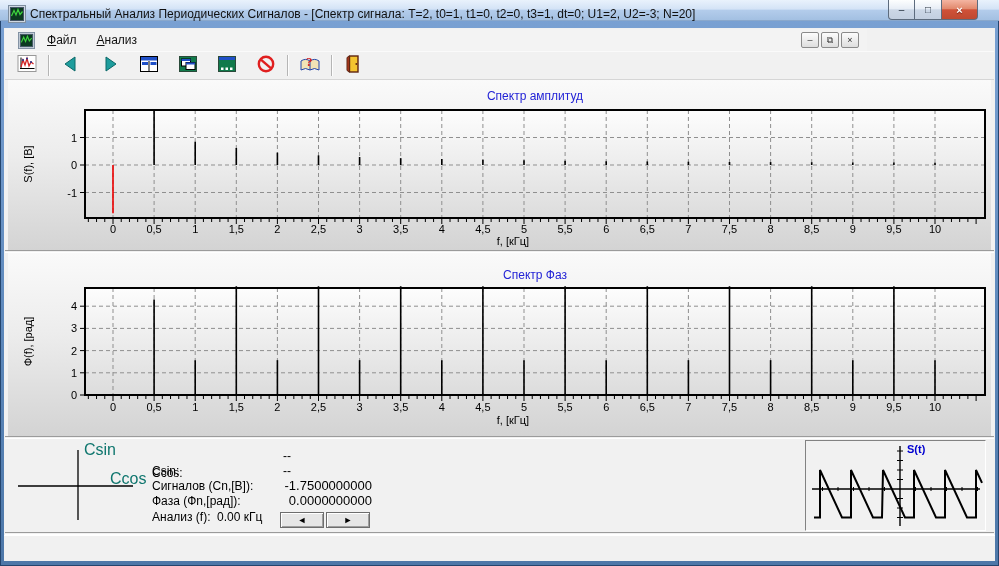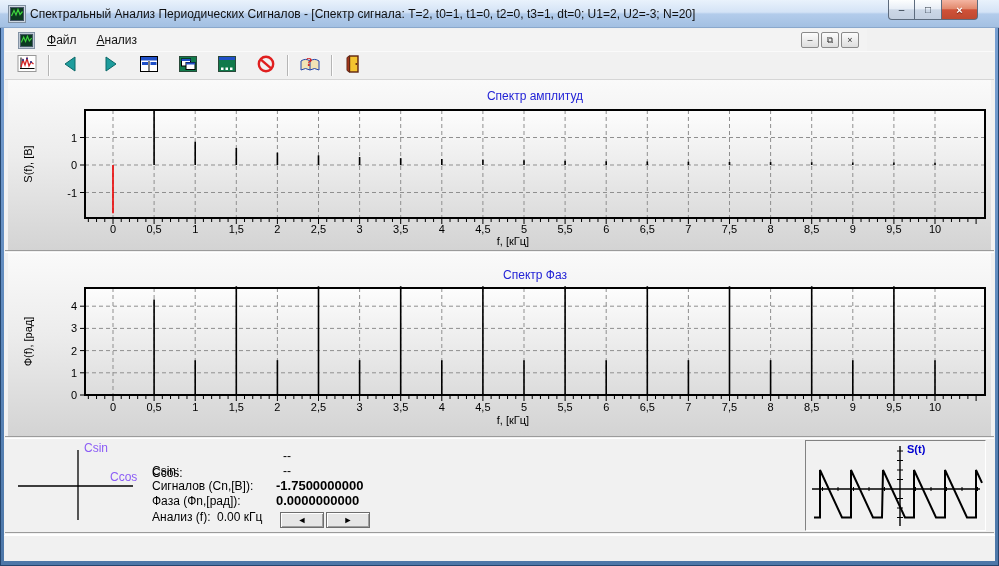--- a/index.html
+++ b/index.html
@@ -2,21 +2,21 @@
 <html><head>
 <meta charset="utf-8">
 <style>
   html,body{margin:0;padding:0;width:999px;height:566px;overflow:hidden;
     font-family:"Liberation Sans",sans-serif;}
   *{box-sizing:border-box;}
   .window{position:absolute;left:0;top:0;width:999px;height:566px;
     background:linear-gradient(180deg,#7ba2d4 0%,#5c87ba 60%,#4d77a8 100%);
     outline:1px solid #24456e;outline-offset:-1px;}
   
-  .titlebar{position:absolute;left:0;top:0;right:0;height:28px;
+  .titlebar{position:absolute;left:0;top:0;right:0;height:21px;
     background:linear-gradient(180deg,#e9f2fc 0%,#d4e3f6 45%,#b3cceb 52%,#a3c0e2 100%);
     border-bottom:1px solid #8aa8cc;}
   .app-icon{position:absolute;left:8px;top:5px;width:18px;height:18px;}
   .title-text{position:absolute;left:30px;top:0;height:28px;line-height:28px;
     font-size:12px;color:#101010;white-space:nowrap;}
   .win-btns{position:absolute;right:21px;top:0;display:flex;}
   .win-btn{height:20px;border:1px solid #5d6b7d;border-top:none;
     background:linear-gradient(180deg,#fdfefe 0%,#e8eef6 45%,#ccd7e6 52%,#c3cfe0 100%);
     display:flex;align-items:center;justify-content:center;
     font-size:10px;color:#26313d;}
@@ -47,24 +47,24 @@
   .chart-panel{position:absolute;left:8px;width:983px;
     background:linear-gradient(180deg,#fafafa 0%,#ececec 45%,#d3d3d3 100%);}
   #panel-amp{top:80px;height:171px;}
   #panel-phase{top:253px;height:184px;}
   .chart-panel svg{position:absolute;left:0;top:0;}
   .groove{position:absolute;left:5px;width:989px;height:3px;
     border-top:1px solid #9b9b9b;border-bottom:1px solid #ffffff;}
   
   .info-panel{position:absolute;left:4px;top:439px;width:991px;height:93px;background:#f1f1f1;
     font-size:12px;color:#000;}
-  .cross-label{position:absolute;color:#8b5cf6;font-size:12px;}
+  .cross-label{position:absolute;color:#0f766e;font-size:16px;}
   .field-label{position:absolute;left:148px;white-space:nowrap;}
   .field-value{position:absolute;white-space:nowrap;}
-  .value-num{left:272px;width:96px;text-align:left;font-weight:bold;font-size:13px;}
+  .value-num{left:272px;width:96px;text-align:right;font-weight:normal;font-size:13px;}
   .stepper-btn{position:absolute;width:44px;height:16px;background:#e6e6e6;
     border:1px solid #6d6d6d;box-shadow:inset 1px 1px 0 #ffffff,inset -1px -1px 0 #9e9e9e;
     display:flex;align-items:center;justify-content:center;font-size:9px;color:#000;}
   .preview-box{position:absolute;left:801px;top:1px;width:181px;height:91px;background:#f1f1f1;
     border-top:1px solid #828282;border-left:1px solid #828282;
     border-bottom:1px solid #ffffff;border-right:1px solid #ffffff;text-align:center;}
   .preview-label{position:absolute;left:101px;top:2px;color:#0000d0;
     font-weight:bold;font-size:11px;}
   
   .statusbar{position:absolute;left:4px;top:535px;width:991px;height:26px;background:#f1f1f1;

